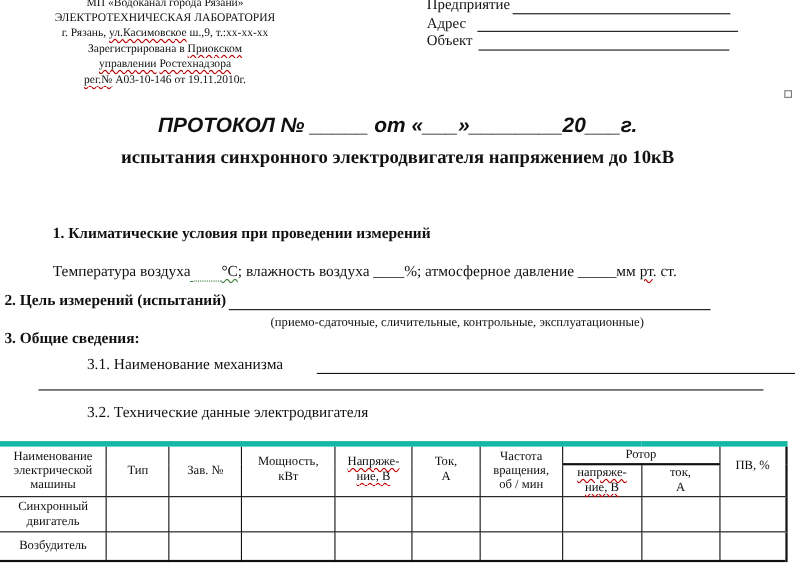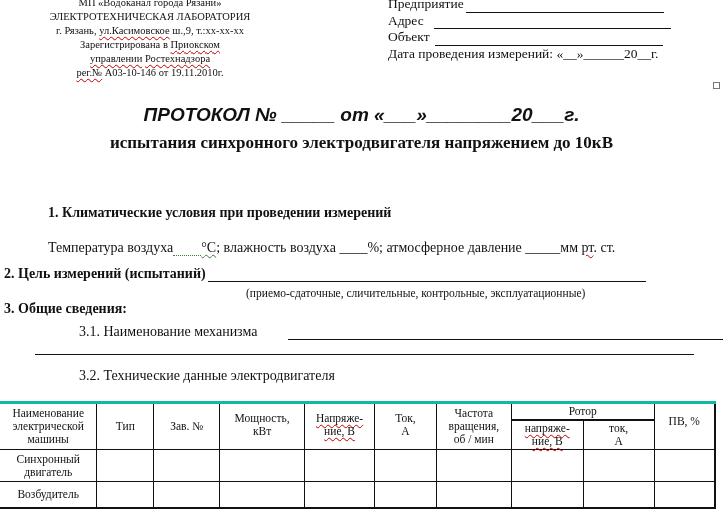--- a/index.html
+++ b/index.html
@@ -22,21 +22,21 @@
       font-family: "Liberation Sans", "DejaVu Sans", sans-serif; font-weight: bold; font-style: italic; font-size: 19px; }
     .title2 { left: 0; width: 723px; top: 133px; text-align: center; font-weight: bold; font-size: 17px; }
 
     .h-sec { font-weight: bold; font-size: 14px; }
     .txt { font-size: 14px; margin-left: 44px; }
     .small { font-size: 11.5px; }
 
     table.tech {
       position: absolute; left: 0; top: 401px; width: 716px;
       border-collapse: collapse; font-size: 11.5px; text-align: center;
-      border-top: 3px solid #14b8a6; border-bottom: 2px solid #111;
+      border-top: 5px solid #14b8a6; border-bottom: 2px solid #111;
     }
     table.tech td { border: 1px solid #111; padding: 0 2px; line-height: 13px; vertical-align: middle; }
     table.tech td.first { border-left: none; }
     table.tech td.last { border-right: 2px solid #111; }
     table.tech .rotor-head { border-bottom: 2px solid #111; }
     table.tech .top { vertical-align: top; }
   </style>
 </head>
 <body>
 
@@ -54,23 +54,20 @@
       <span>Предприятие</span>
       <span class="uline" style="width:198px"></span>
     </div>
   <div class="row">
       <span>Адрес</span>
       <span class="uline" style="width:237px;margin-left:10px"></span>
     </div>
   <div class="row">
       <span>Объект</span>
       <span class="uline" style="width:228px;margin-left:5px"></span>
-    </div>
-  <div class="row">
-      <span>Дата проведения измерений: «__»______20__г.</span>
     </div>
 </div>
 
 <div class="abs mark"></div>
 
 <div class="abs title1">ПРОТОКОЛ  №  _____ от «___»________20___г.</div>
 <div class="abs title2">испытания синхронного электродвигателя напряжением до 10кВ</div>
 
 <div class="abs h-sec" style="left:4px; top:205px;margin-left:44px;">1.  Климатические условия при проведении измерений</div>
 <div class="abs txt" style="left:4px; top:240px;">

